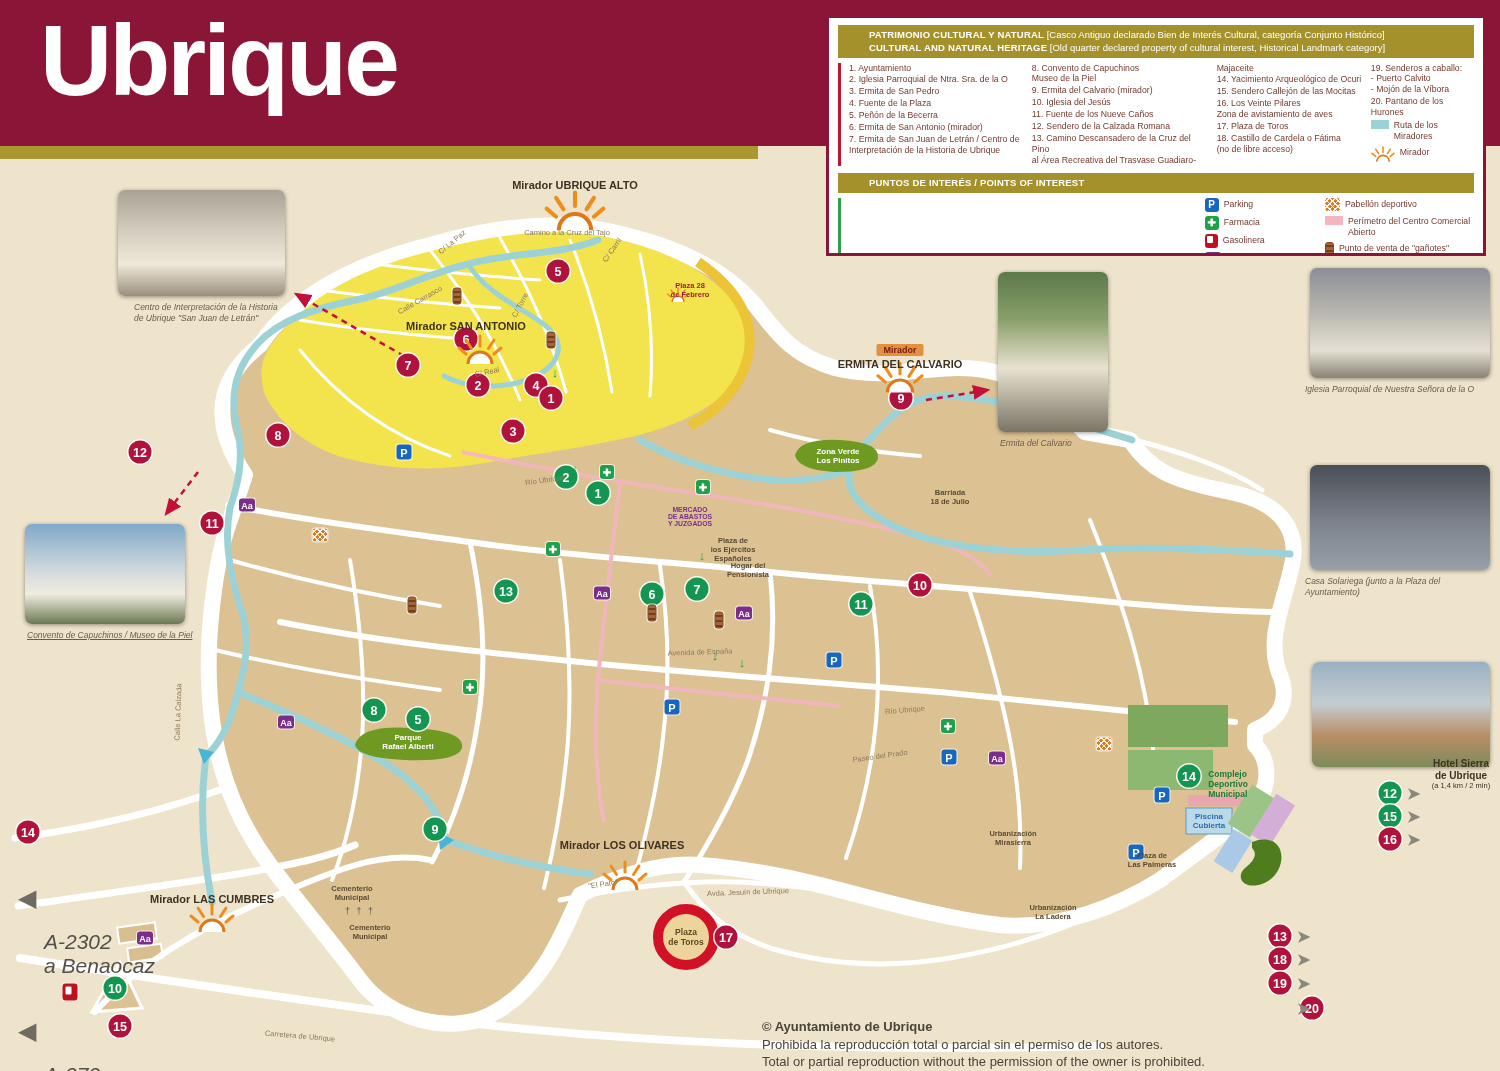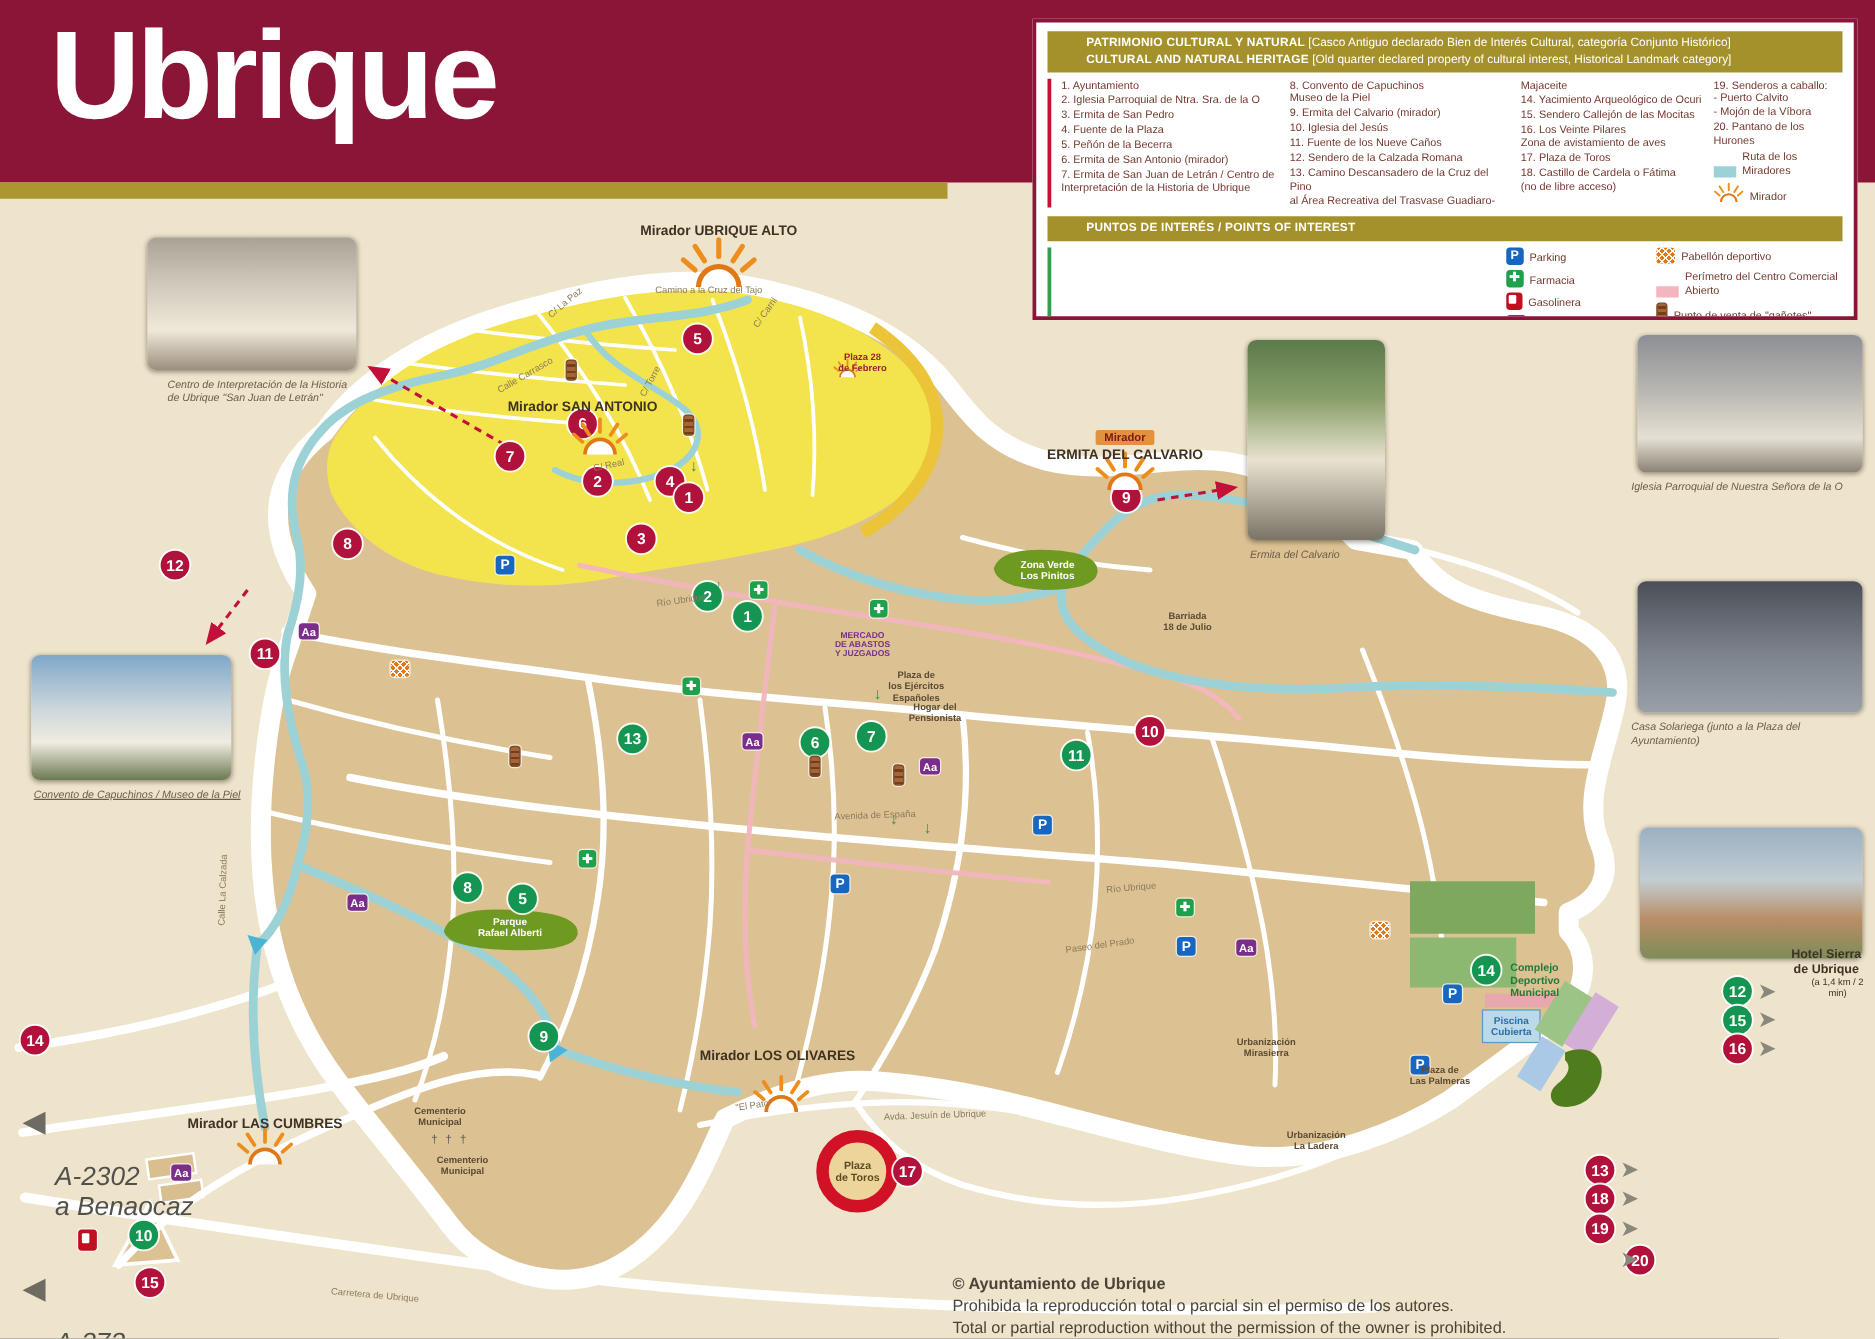--- a/index.html
+++ b/index.html
@@ -16,21 +16,21 @@
     border:3px solid #8b1536;padding:7px 9px;z-index:30;overflow:hidden;}
   .legend-bar{background:#a5912c;color:#fff;padding:3px 8px;font-size:9.5px;line-height:1.4;}
   .legend-bar b{font-weight:bold;letter-spacing:.2px;padding-left:23px;}
   .heritage-cols,.poi-cols{display:flex;gap:9px;margin:5px 0 7px 0;border-left:3px solid #c41230;
     padding-left:8px;font-size:8.7px;color:#74392f;line-height:1.25;}
   .poi-cols{border-left-color:#2f9e4f;}
   .legend-panel ul{list-style:none;margin:0;padding:0;}
   .legend-panel li{white-space:pre-line;margin:0 0 1px 0;}
   .hcol1{width:182px;} .hcol2{width:184px;} .hcol3{width:152px;} .hcol4{width:108px;}
   .pcol1{width:180px;} .pcol2{width:178px;} .pcol3{width:118px;} .pcol4{width:158px;}
-  .ic-row{display:flex;align-items:flex-end;gap:5px;margin:0 0 4px 0;white-space:pre-line;}
+  .ic-row{display:flex;align-items:flex-start;gap:5px;margin:0 0 4px 0;white-space:pre-line;}
   .ic-row .lbl{padding-top:1px;}
   .sw{display:inline-block;width:18px;height:9px;flex:0 0 auto;margin-top:1px;}
   .sw-ruta{background:#9cd2d6;} .sw-perimetro{background:#f3b6bf;}
   .leg-ic{flex:0 0 auto;display:flex;align-items:center;justify-content:center;color:#fff;
     font-weight:bold;border-radius:3px;}
   .x-parking{width:14px;height:14px;background:#1767c0;font-size:10px;}
   .x-farmacia{width:14px;height:14px;background:#1fa04a;font-size:10px;}
   .x-gasolinera{width:13px;height:14px;background:#c01020;position:relative;}
   .x-gasolinera::before{content:"";position:absolute;left:2px;top:2px;width:6px;height:7px;background:#fff;border-radius:1px;}
   .x-ceip{width:16px;height:13px;background:#7b2d8b;font-size:9px;}
@@ -89,21 +89,21 @@
   .ph-hotel{left:1312px;top:662px;width:178px;height:105px;
     background:linear-gradient(#9ab0c2 0%,#c3cdd2 40%,#b98d66 70%,#7d8c5a 100%);}
   .caption{position:absolute;font-style:italic;color:#6b5c48;font-size:8.5px;line-height:1.35;
     white-space:pre-line;z-index:6;}
   
   .roadsign{position:absolute;color:#52504a;font-size:21px;font-style:italic;line-height:1.12;
     white-space:pre-line;z-index:6;}
   .roadsign .arr{position:absolute;font-style:normal;color:#6e6c62;font-size:24px;}
   .hotel-lab{position:absolute;z-index:6;text-align:center;color:#3f3222;}
   .hotel-lab .t{font-weight:bold;font-size:10px;white-space:pre-line;line-height:1.15;}
-  .hotel-lab .s{font-size:7.5px;margin-left:18px;}
+  .hotel-lab .s{font-size:7.5px;}
   .copyright{position:absolute;left:762px;top:1018px;color:#4a4538;font-size:13px;line-height:1.35;z-index:6;}
   .copyright .b{font-weight:bold;}
 </style>
 </head>
 <body>
 
 <div class="poster">
 
   <div class="top-band"></div>
   <div class="gold-stripe"></div>

